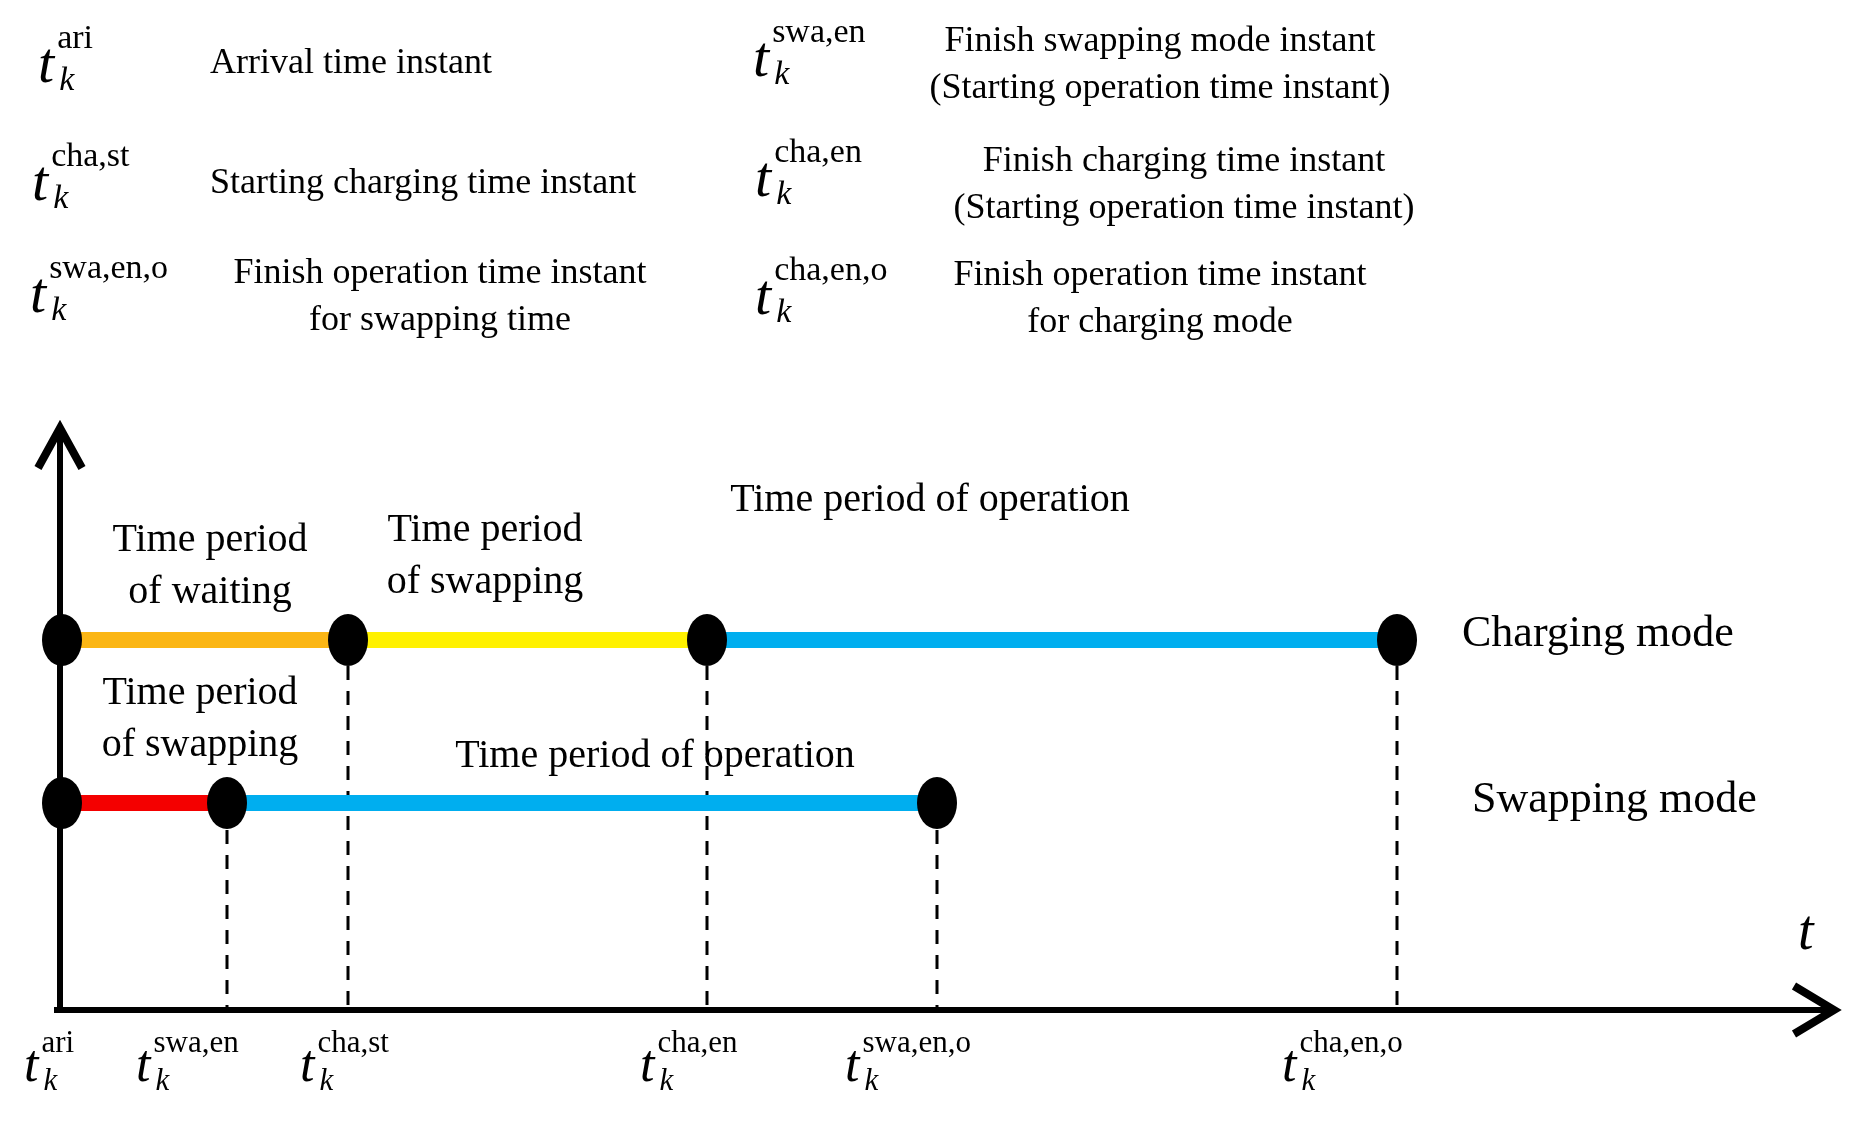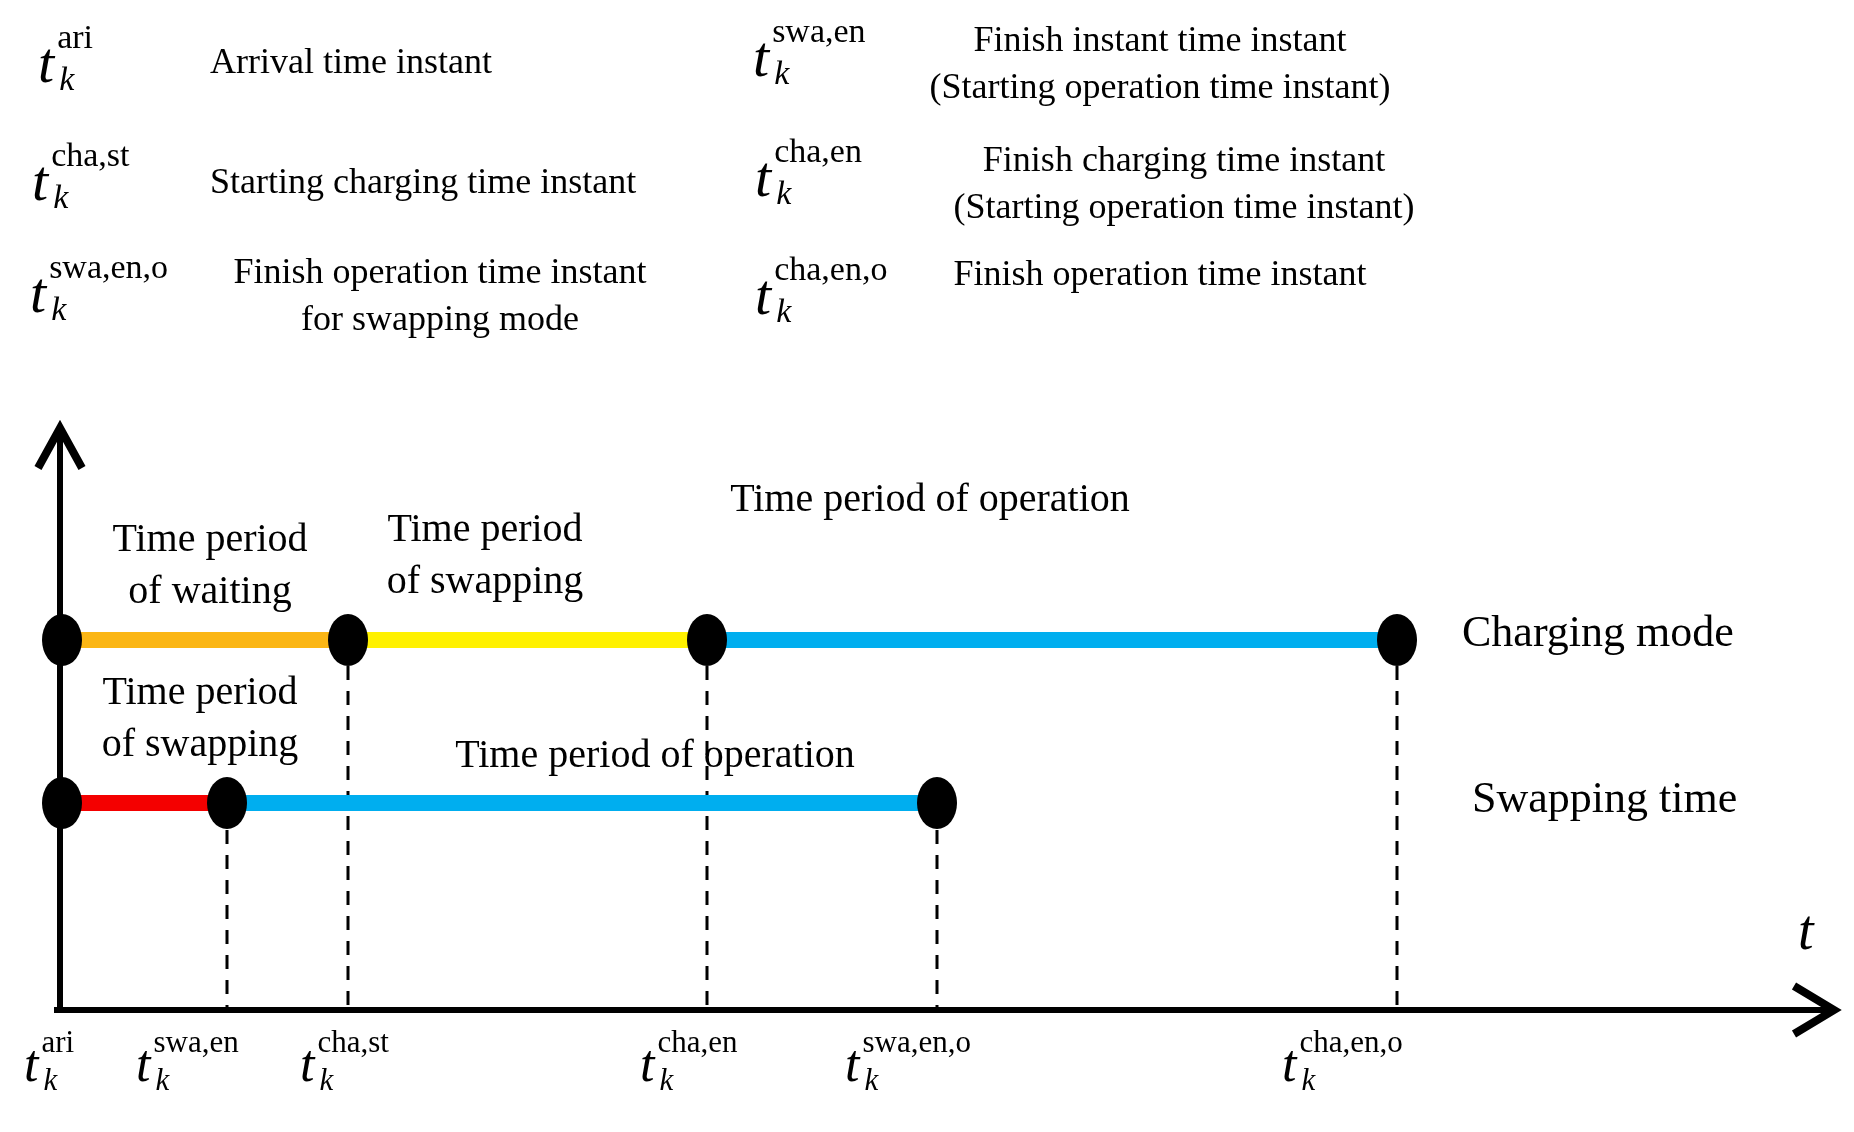--- a/index.html
+++ b/index.html
@@ -67,32 +67,32 @@
 
   <div class="tsym" style="left:30px;top:250px">
     <span class="t">t</span>
     <span class="sc">
       <span class="sup">swa,en,o</span>
       <span class="sub">k</span>
     </span>
   </div>
   <div class="desc center" style="left:205px;top:248px;width:470px">
     <div>Finish operation time instant</div>
-    <div>for swapping mode</div>
+    <div>for swapping time</div>
   </div>
 
   <div class="tsym" style="left:753px;top:14px">
     <span class="t">t</span>
     <span class="sc">
       <span class="sup">swa,en</span>
       <span class="sub">k</span>
     </span>
   </div>
   <div class="desc center" style="left:900px;top:16px;width:520px">
-    <div>Finish instant time instant</div>
+    <div>Finish swapping mode instant</div>
     <div>(Starting operation time instant)</div>
   </div>
 
   <div class="tsym" style="left:755px;top:134px">
     <span class="t">t</span>
     <span class="sc">
       <span class="sup">cha,en</span>
       <span class="sub">k</span>
     </span>
   </div>
@@ -103,20 +103,21 @@
 
   <div class="tsym" style="left:755px;top:252px">
     <span class="t">t</span>
     <span class="sc">
       <span class="sup">cha,en,o</span>
       <span class="sub">k</span>
     </span>
   </div>
   <div class="desc center" style="left:900px;top:250px;width:520px">
     <div>Finish operation time instant</div>
+    <div>for charging mode</div>
   </div>
 
   <div class="ann" style="left:65px;top:512px;width:290px">
     <div>Time period</div>
     <div>of waiting</div>
   </div>
   <div class="ann" style="left:340px;top:502px;width:290px">
     <div>Time period</div>
     <div>of swapping</div>
   </div>
@@ -138,21 +139,21 @@
   <div class="dot" style="left:328px;top:614px"></div>
   <div class="dot" style="left:687px;top:614px"></div>
   <div class="dot" style="left:1377px;top:614px"></div>
   <div class="mode" style="left:1462px;top:606px">Charging mode</div>
 
   <div class="bar swapping" style="left:62px;top:795px;width:165px"></div>
   <div class="bar operation" style="left:227px;top:795px;width:710px"></div>
   <div class="dot" style="left:42px;top:777px"></div>
   <div class="dot" style="left:207px;top:777px"></div>
   <div class="dot" style="left:917px;top:777px"></div>
-  <div class="mode" style="left:1472px;top:772px">Swapping time</div>
+  <div class="mode" style="left:1472px;top:772px">Swapping mode</div>
 
   <div class="axis-t" style="left:1798px;top:898px">t</div>
 
   <div class="tsym sm" style="left:24px;top:1026px">
     <span class="t">t</span>
     <span class="sc">
       <span class="sup">ari</span>
       <span class="sub">k</span>
     </span>
   </div>

